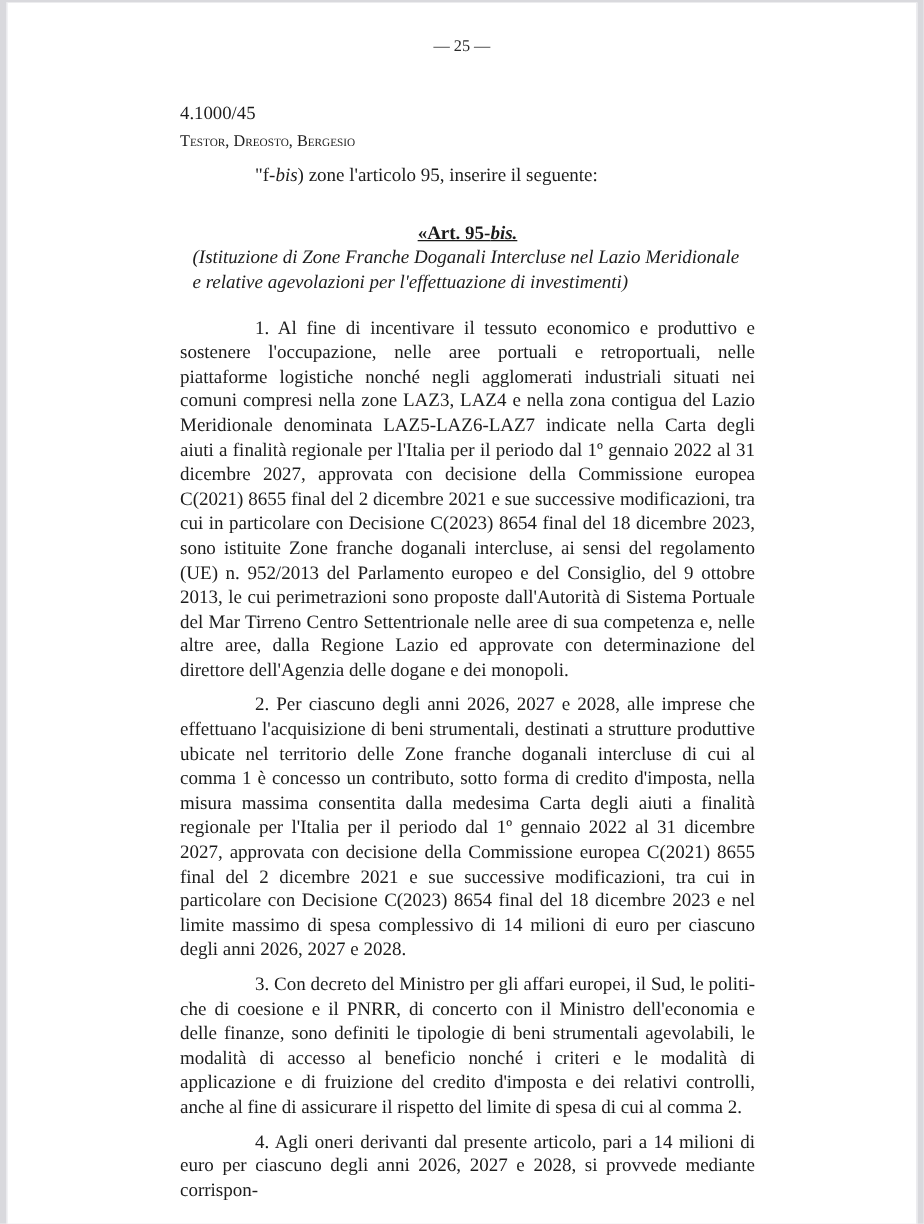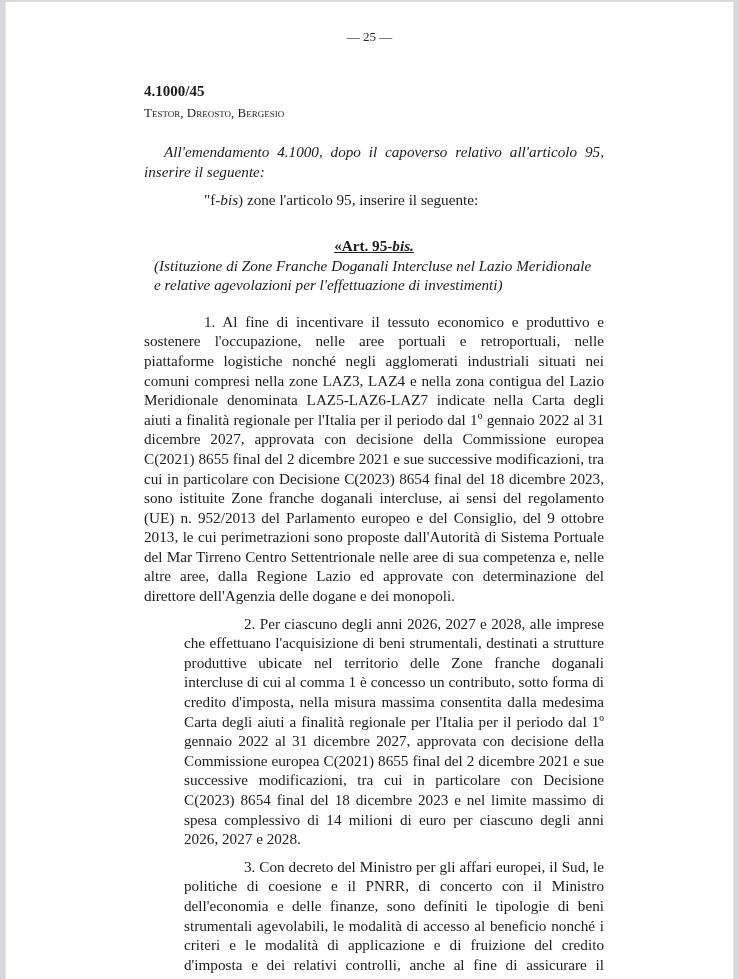--- a/index.html
+++ b/index.html
@@ -15,41 +15,40 @@
     box-shadow: inset 1px 0 0 #e6e6ea, inset -1px 0 0 #e6e6ea;
   }
   .folio {
     position: absolute; top: 27px; left: 0; width: 729px;
     text-align: center; font-size: 13px; color: #2a2a2a;
   }
   .content {
     position: absolute; left: 139px; top: 80px; width: 460px;
     font-size: 15.2px; line-height: 19.6px;
   }
-  .code { font-weight: bold; font-size: 15px; margin: 0; }
+  .code { font-weight: normal; font-size: 15px; margin: 0; }
   .authors { margin: 1px 0 0 0; font-variant: small-caps; font-size: 13px; }
   .intro { margin: 20px 0 0 0; font-style: italic; text-indent: 20px; text-align: justify; }
   .fbis { margin: 9px 0 0 60px; }
   .art-title { margin: 26px 0 0 0; text-align: center; font-weight: bold; text-decoration: underline; }
   .art-sub { margin: 0; text-align: left; font-style: italic; padding: 0 10px; }
   .para { margin: 0; text-align: justify; text-indent: 60px; hyphens: manual; }
   .para.first { margin-top: 17px; }
-  .para + .para { margin-top: 8px; margin-left: 40px; }
+  .para + .para { margin-top: 8px; }
   em { font-style: italic; }
 </style>
 </head>
 <body>
 
 <div class="page">
   <div class="folio">— 25 —</div>
 
   <div class="content">
     <p class="code">4.1000/45</p>
     <p class="authors">Testor, Dreosto, Bergesio</p>
-    <p class="intro">All'emendamento 4.1000, dopo il capoverso relativo all'articolo 95, inse­rire il seguente:</p>
     <p class="fbis"><span>"f-</span><em>bis</em><span>) zone l'articolo 95, inserire il seguente:</span></p>
 
     <p class="art-title"><span>«Art. 95-</span><em>bis.</em></p>
     <p class="art-sub">(Istituzione di Zone Franche Doganali Intercluse nel Lazio Meri­dionale e relative agevolazioni per l'effettuazione di investimenti)</p>
 
     <p class="para first">1. Al fine di incentivare il tessuto economico e produttivo e sostenere l'occupazione, nelle aree portuali e retroportuali, nelle piattaforme logistiche nonché negli agglomerati industriali situati nei comuni compresi nella zone LAZ3, LAZ4 e nella zona contigua del Lazio Meridionale denominata LAZ5-LAZ6-LAZ7 indicate nella Carta degli aiuti a finalità regionale per l'Italia per il periodo dal 1º gennaio 2022 al 31 dicembre 2027, approvata con decisione della Commissione europea C(2021) 8655 final del 2 dicembre 2021 e sue successive modificazioni, tra cui in particolare con Decisione C(2023) 8654 final del 18 dicembre 2023, sono istituite Zone franche doganali intercluse, ai sensi del regolamento (UE) n. 952/2013 del Parlamento europeo e del Con­siglio, del 9 ottobre 2013, le cui perimetrazioni sono proposte dall'Autorità di Sistema Portuale del Mar Tirreno Centro Settentrionale nelle aree di sua competenza e, nelle altre aree, dalla Regione Lazio ed approvate con determi­nazione del direttore dell'Agenzia delle dogane e dei monopoli.</p>
     <p class="para">2. Per ciascuno degli anni 2026, 2027 e 2028, alle imprese che effet­tuano l'acquisizione di beni strumentali, destinati a strutture produttive ubicate nel territorio delle Zone franche doganali intercluse di cui al comma 1 è con­cesso un contributo, sotto forma di credito d'imposta, nella misura massima consentita dalla medesima Carta degli aiuti a finalità regionale per l'Italia per il periodo dal 1º gennaio 2022 al 31 dicembre 2027, approvata con decisione della Commissione europea C(2021) 8655 final del 2 dicembre 2021 e sue successive modificazioni, tra cui in particolare con Decisione C(2023) 8654 final del 18 dicembre 2023 e nel limite massimo di spesa complessivo di 14 milioni di euro per ciascuno degli anni 2026, 2027 e 2028.</p>
     <p class="para">3. Con decreto del Ministro per gli affari europei, il Sud, le politi­che di coesione e il PNRR, di concerto con il Ministro dell'economia e delle finanze, sono definiti le tipologie di beni strumentali agevolabili, le modalità di accesso al beneficio nonché i criteri e le modalità di applicazione e di frui­zione del credito d'imposta e dei relativi controlli, anche al fine di assicurare il rispetto del limite di spesa di cui al comma 2.</p>
     <p class="para">4. Agli oneri derivanti dal presente articolo, pari a 14 milioni di euro per ciascuno degli anni 2026, 2027 e 2028, si provvede mediante corrispon-</p>
   </div>

